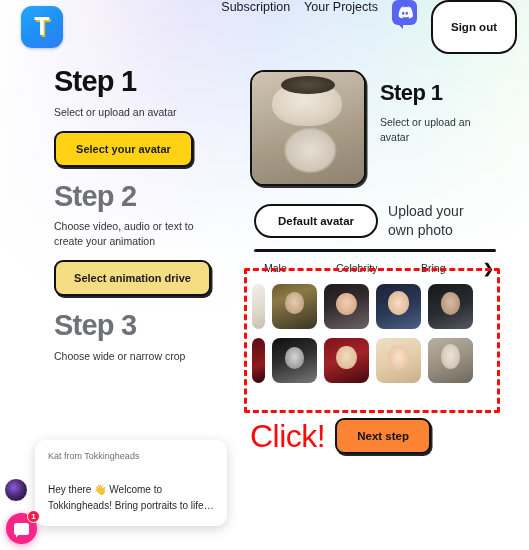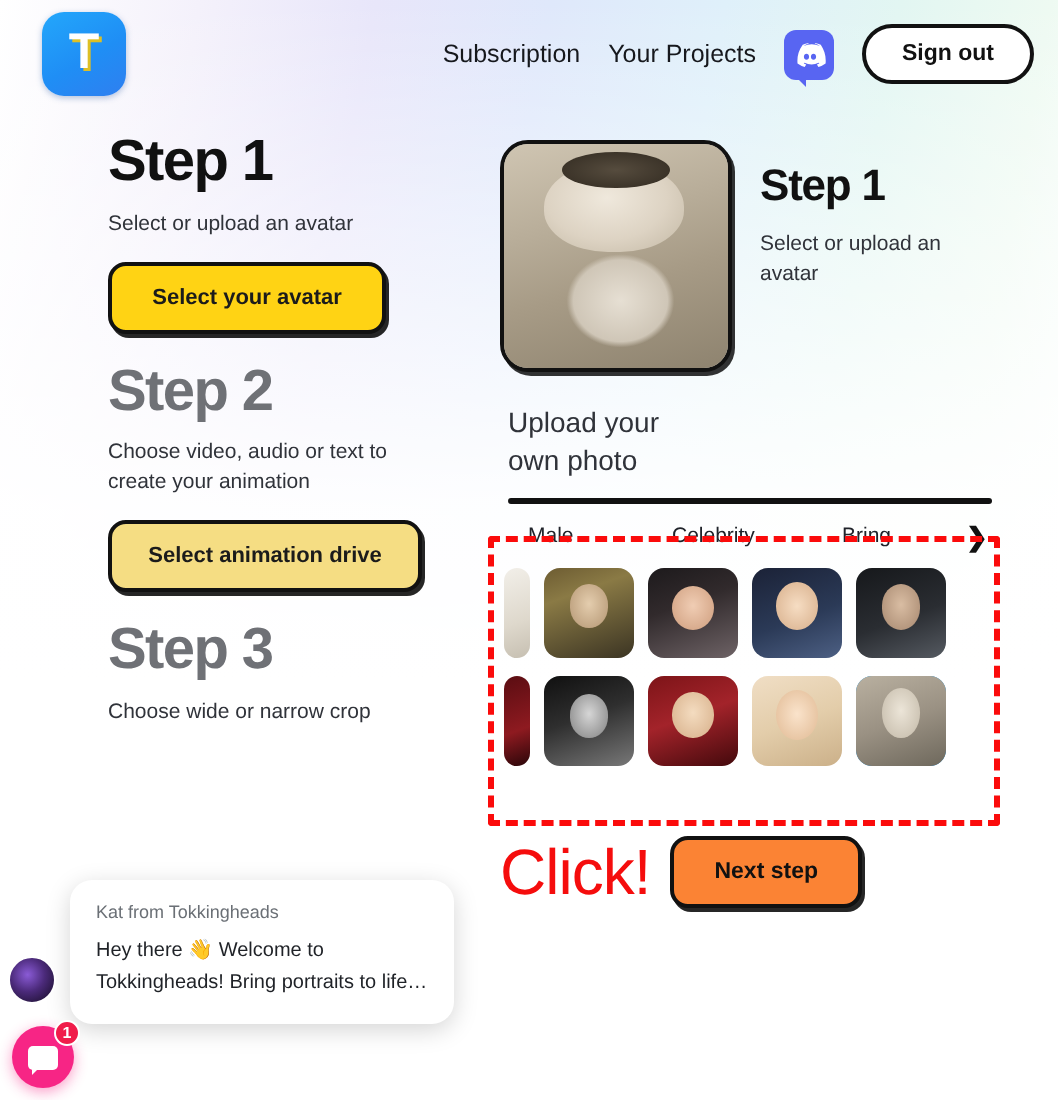--- a/index.html
+++ b/index.html
@@ -48,21 +48,21 @@
     position: absolute; left: 50%; top: 50%;
     transform: translate(-50%,-52%);
     font-family: "Liberation Sans", sans-serif;
     font-weight: 700; font-size: 25px; color: #ffffff;
     letter-spacing: 0;
     text-shadow: 1.5px 1.5px 0 rgba(255,200,0,.85);
     line-height: 1;
   }
 
   #nav { position: absolute; right: 0; top: 0; height: 54px;
-         display: flex; align-items: center; gap: 14px; padding-right: 12px; }
+         display: flex; gap: 14px; padding-right: 12px; }
   .nav-link {
     font-size: 12.5px; color: #16181d; font-weight: 500;
     white-space: nowrap; cursor: pointer;
   }
   #discord-icon {
     width: 25px; height: 25px; border-radius: 6px;
     background: #5865f2; position: relative; cursor: pointer;
     display: flex; align-items: center; justify-content: center;
   }
   #discord-icon svg { width: 16px; height: 13px; display:block; }
@@ -239,21 +239,21 @@
     box-shadow: 1.5px 2px 0 rgba(0,0,0,.85);
   }
 
   
   #chat-bubble {
     position: absolute; left: 35px; top: 440px;
     width: 192px; background: #ffffff; border-radius: 11px;
     box-shadow: 0 3px 12px rgba(0,0,0,.17);
     padding: 11px 13px 13px 13px; z-index: 20;
   }
-  #chat-sender { font-size: 9px; color: #6b7076; margin-bottom: 7px; }
+  #chat-sender { font-size: 9px; color: #6b7076; margin-bottom: 21px; }
   #chat-message { font-size: 10px; color: #1f2227; line-height: 1.55; }
   #chat-agent-avatar {
     position: absolute; left: 4px; top: 478px; z-index: 21;
     width: 24px; height: 24px; border-radius: 50%;
     background: radial-gradient(circle at 40% 38%, #8a5bd6 0%, #4b2a7a 45%, #120a1e 100%);
     border: 1.5px solid #ffffff;
   }
   #chat-launcher {
     position: absolute; left: 6px; top: 513px; z-index: 21;
     width: 31px; height: 31px; border-radius: 50%;
@@ -329,20 +329,21 @@
       <div id="avatar-preview">
         <div class="statue"></div>
       </div>
       <div id="preview-text">
         <div id="preview-title">Step 1</div>
         <div id="preview-desc">Select or upload an avatar</div>
       </div>
     </div>
 
     <div id="tabs-row">
+      <div id="tab-default">Default avatar</div>
       <div id="tab-upload">Upload your own photo</div>
     </div>
     <div id="tab-underline"></div>
 
     <div id="highlight-box"></div>
 
     <div id="category-row">
       <span class="category-item" id="cat-male">Male</span>
       <span class="category-item" id="cat-celebrity">Celebrity</span>
       <span class="category-item" id="cat-female">Bring</span>

